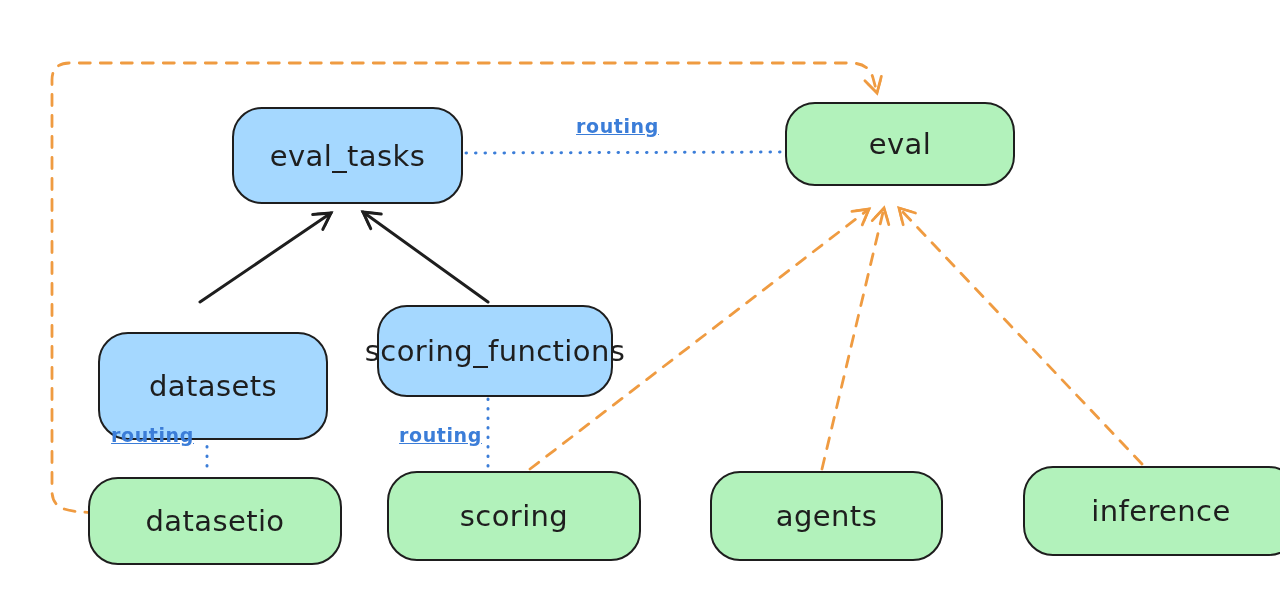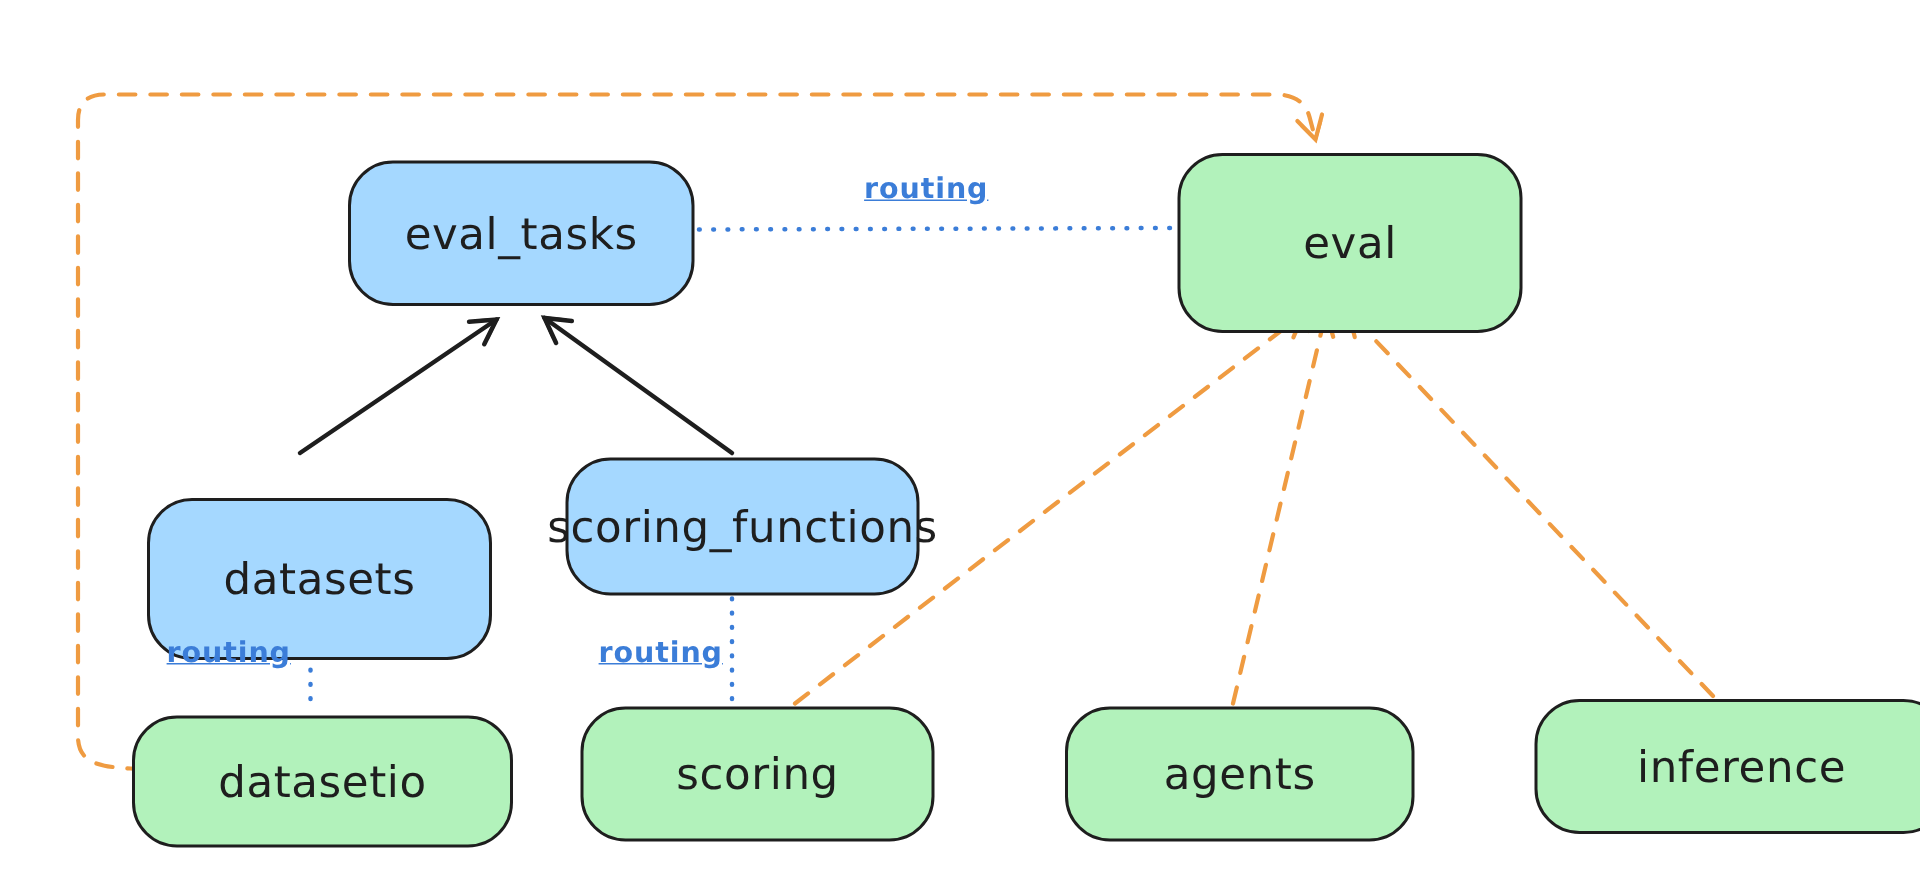--- a/index.html
+++ b/index.html
@@ -68,37 +68,37 @@
     <path d="M 96 513 C 74 511 52 513 52 491 L 52 80 Q 52 63 70 63 L 850 63 Q 869 63 873 78 L 877 93" fill="none" stroke="#ef9b41" stroke-width="2.8" stroke-linecap="round" stroke-dasharray="11 10" marker-end="url(#arrowOrange)"></path>
     <line x1="530" y1="469" x2="869" y2="209" stroke="#ef9b41" stroke-width="2.8" stroke-linecap="round" stroke-dasharray="11 10" marker-end="url(#arrowOrange)"></line>
     <line x1="822" y1="469" x2="884" y2="208" stroke="#ef9b41" stroke-width="2.8" stroke-linecap="round" stroke-dasharray="11 10" marker-end="url(#arrowOrange)"></line>
     <line x1="1142" y1="464" x2="899" y2="208" stroke="#ef9b41" stroke-width="2.8" stroke-linecap="round" stroke-dasharray="11 10" marker-end="url(#arrowOrange)"></line>
   </svg>
 
   <div class="node blue" style="left:232px; top:107px; width:231px; height:97px;">
     <span>eval_tasks</span>
   </div>
 
-  <div class="node green" style="left:785px; top:102px; width:230px; height:120px;">
+  <div class="node green" style="left:785px; top:102px; width:230px; height:84px;">
     <span>eval</span>
   </div>
 
   <div class="node blue" style="left:98px; top:304px; width:230px; height:108px;margin-top:28px;">
     <span>datasets</span>
   </div>
 
   <div class="node blue" style="left:377px; top:305px; width:236px; height:92px;text-align:right;">
     <span>scoring_functions</span>
   </div>
 
   <div class="node green" style="left:88px; top:477px; width:254px; height:88px;">
     <span>datasetio</span>
   </div>
 
-  <div class="node green" style="left:387px; top:471px; width:236px; height:90px;">
+  <div class="node green" style="left:387px; top:471px; width:254px; height:90px;">
     <span>scoring</span>
   </div>
 
   <div class="node green" style="left:710px; top:471px; width:233px; height:90px;">
     <span>agents</span>
   </div>
 
   <div class="node green" style="left:1023px; top:466px; width:276px; height:90px;">
     <span>inference</span>
   </div>

